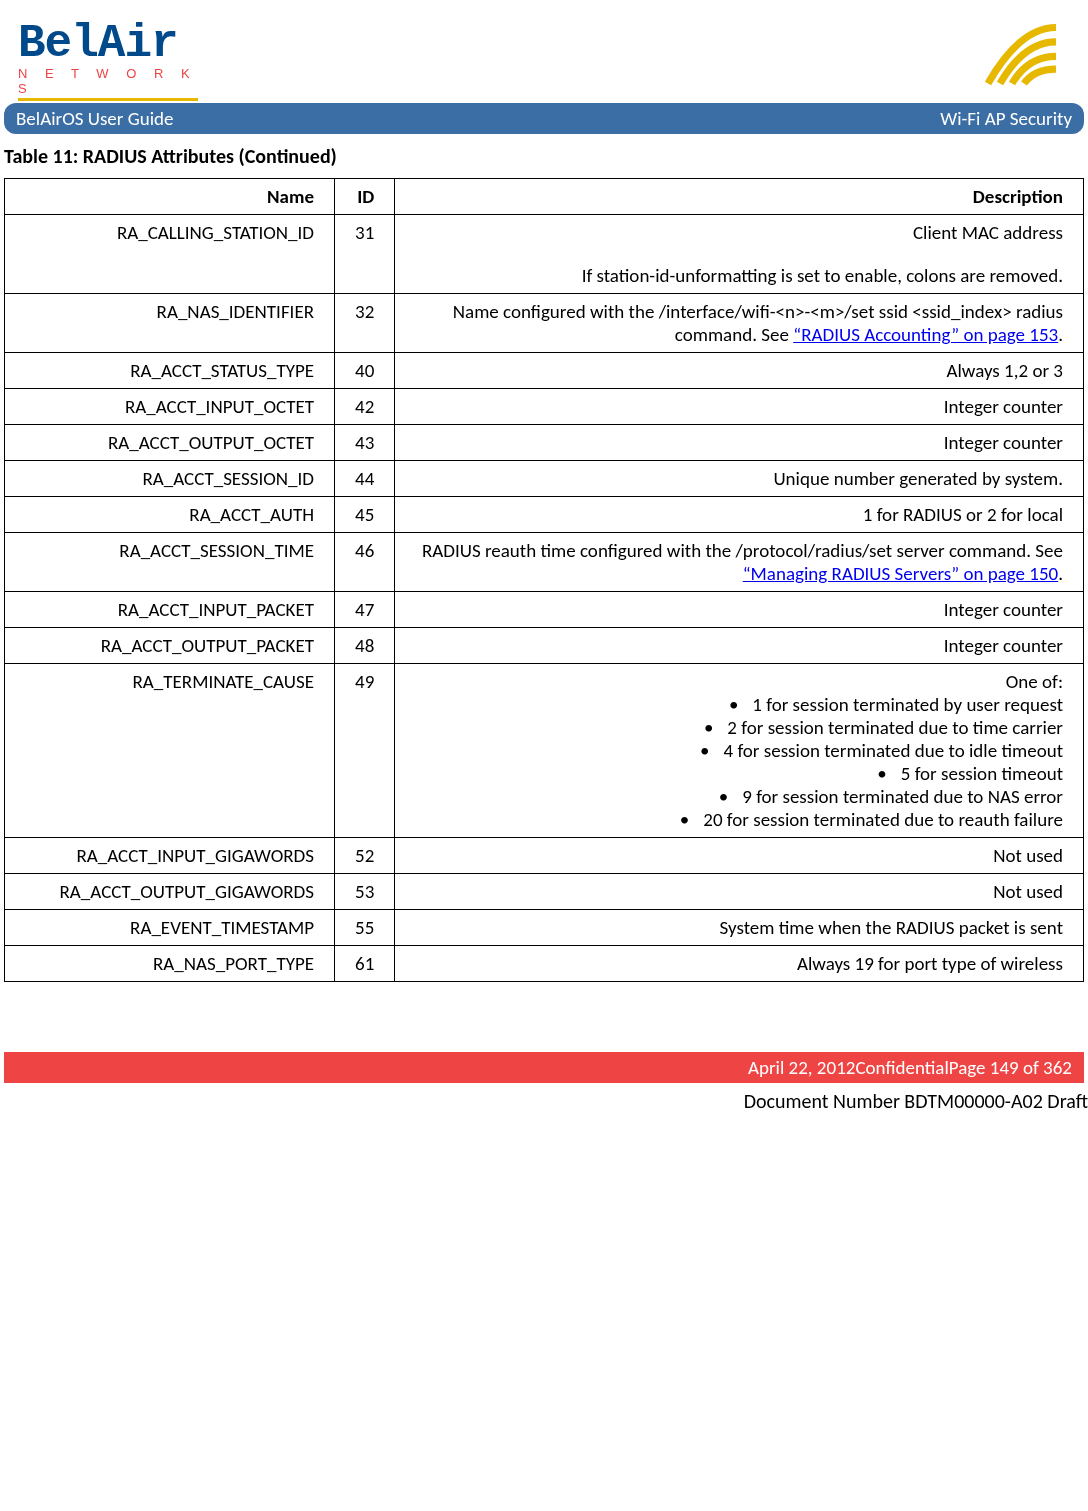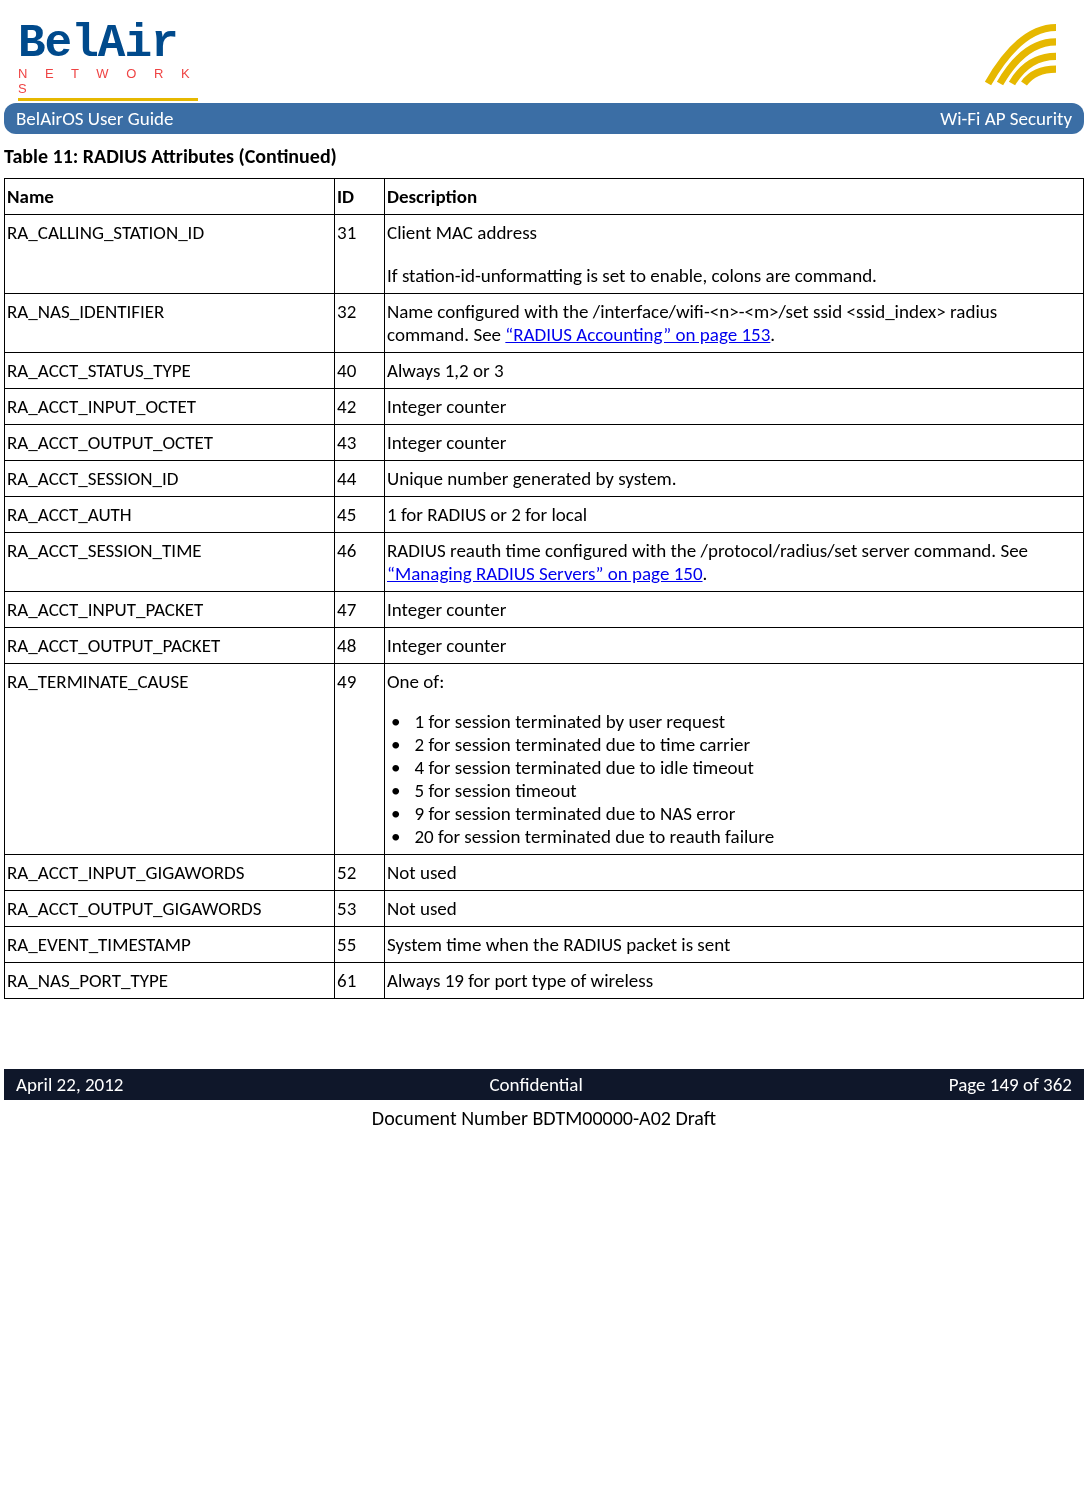--- a/index.html
+++ b/index.html
@@ -64,46 +64,46 @@
       font-weight: bold;
     }
     table.radius-table {
       border-collapse: collapse;
       width: calc(100% - 8px);
       margin: 0 4px;
       font-size: 19px;
     }
     table.radius-table th, table.radius-table td {
       border: 1.5px solid #000;
-      padding: 6px 2px;
-      text-align: left;
+      padding: 6px 20px;
+      text-align: right;
       vertical-align: top;
     }
     table.radius-table th {
       font-weight: bold;
       background: #fff;
     }
     .col-name { width: 330px; }
     .col-id { width: 50px; text-align: left;}
     .italic { }
     .link { color: #0000EE; text-decoration: underline; cursor: pointer; }
-    .bullet-list { list-style: none; padding-left: 4px; margin-top: 17px;}
+    .bullet-list { list-style: none; padding-left: 4px; margin-top: 0;}
     .bullet-list li::before { content: "•"; padding-right: 14px; }
     .desc-para { margin-top: 20px; }
     .footer-bar {
       display: flex;
-      justify-content: space-between;
+      justify-content: flex-end;
       padding: 4px 12px;
-      background: #0f172a;
+      background: #ef4444;
       color: #fff;
       font-size: 19px;
       margin: 70px 4px 0 4px;
     }
     .doc-number {
-      text-align: center;
+      text-align: right;
       font-size: 20px;
       padding: 6px 0;
     }
   </style>
 </head>
 <body>
 
 <div class="page-header">
   <div class="logo-left">
     <div class="logo-belair-text">BelAir</div>
@@ -134,21 +134,21 @@
       <th class="col-id">ID</th>
       <th>Description</th>
     </tr>
   </thead>
   <tbody>
     <tr>
       <td>RA_CALLING_STATION_ID</td>
       <td>31</td>
       <td>
         <div>Client MAC address</div>
-        <div class="desc-para">If station-id-unformatting is set to enable, colons are command.</div>
+        <div class="desc-para">If station-id-unformatting is set to enable, colons are removed.</div>
       </td>
     </tr>
     <tr>
       <td>RA_NAS_IDENTIFIER</td>
       <td>32</td>
       <td>
         <span>Name configured with the </span><span class="italic">/interface/wifi-&lt;n&gt;-&lt;m&gt;/set ssid &lt;ssid_index&gt; radius</span><span> command. See </span><span class="link">“RADIUS Accounting” on page 153</span><span>.</span>
       </td>
     </tr>
     <tr>

